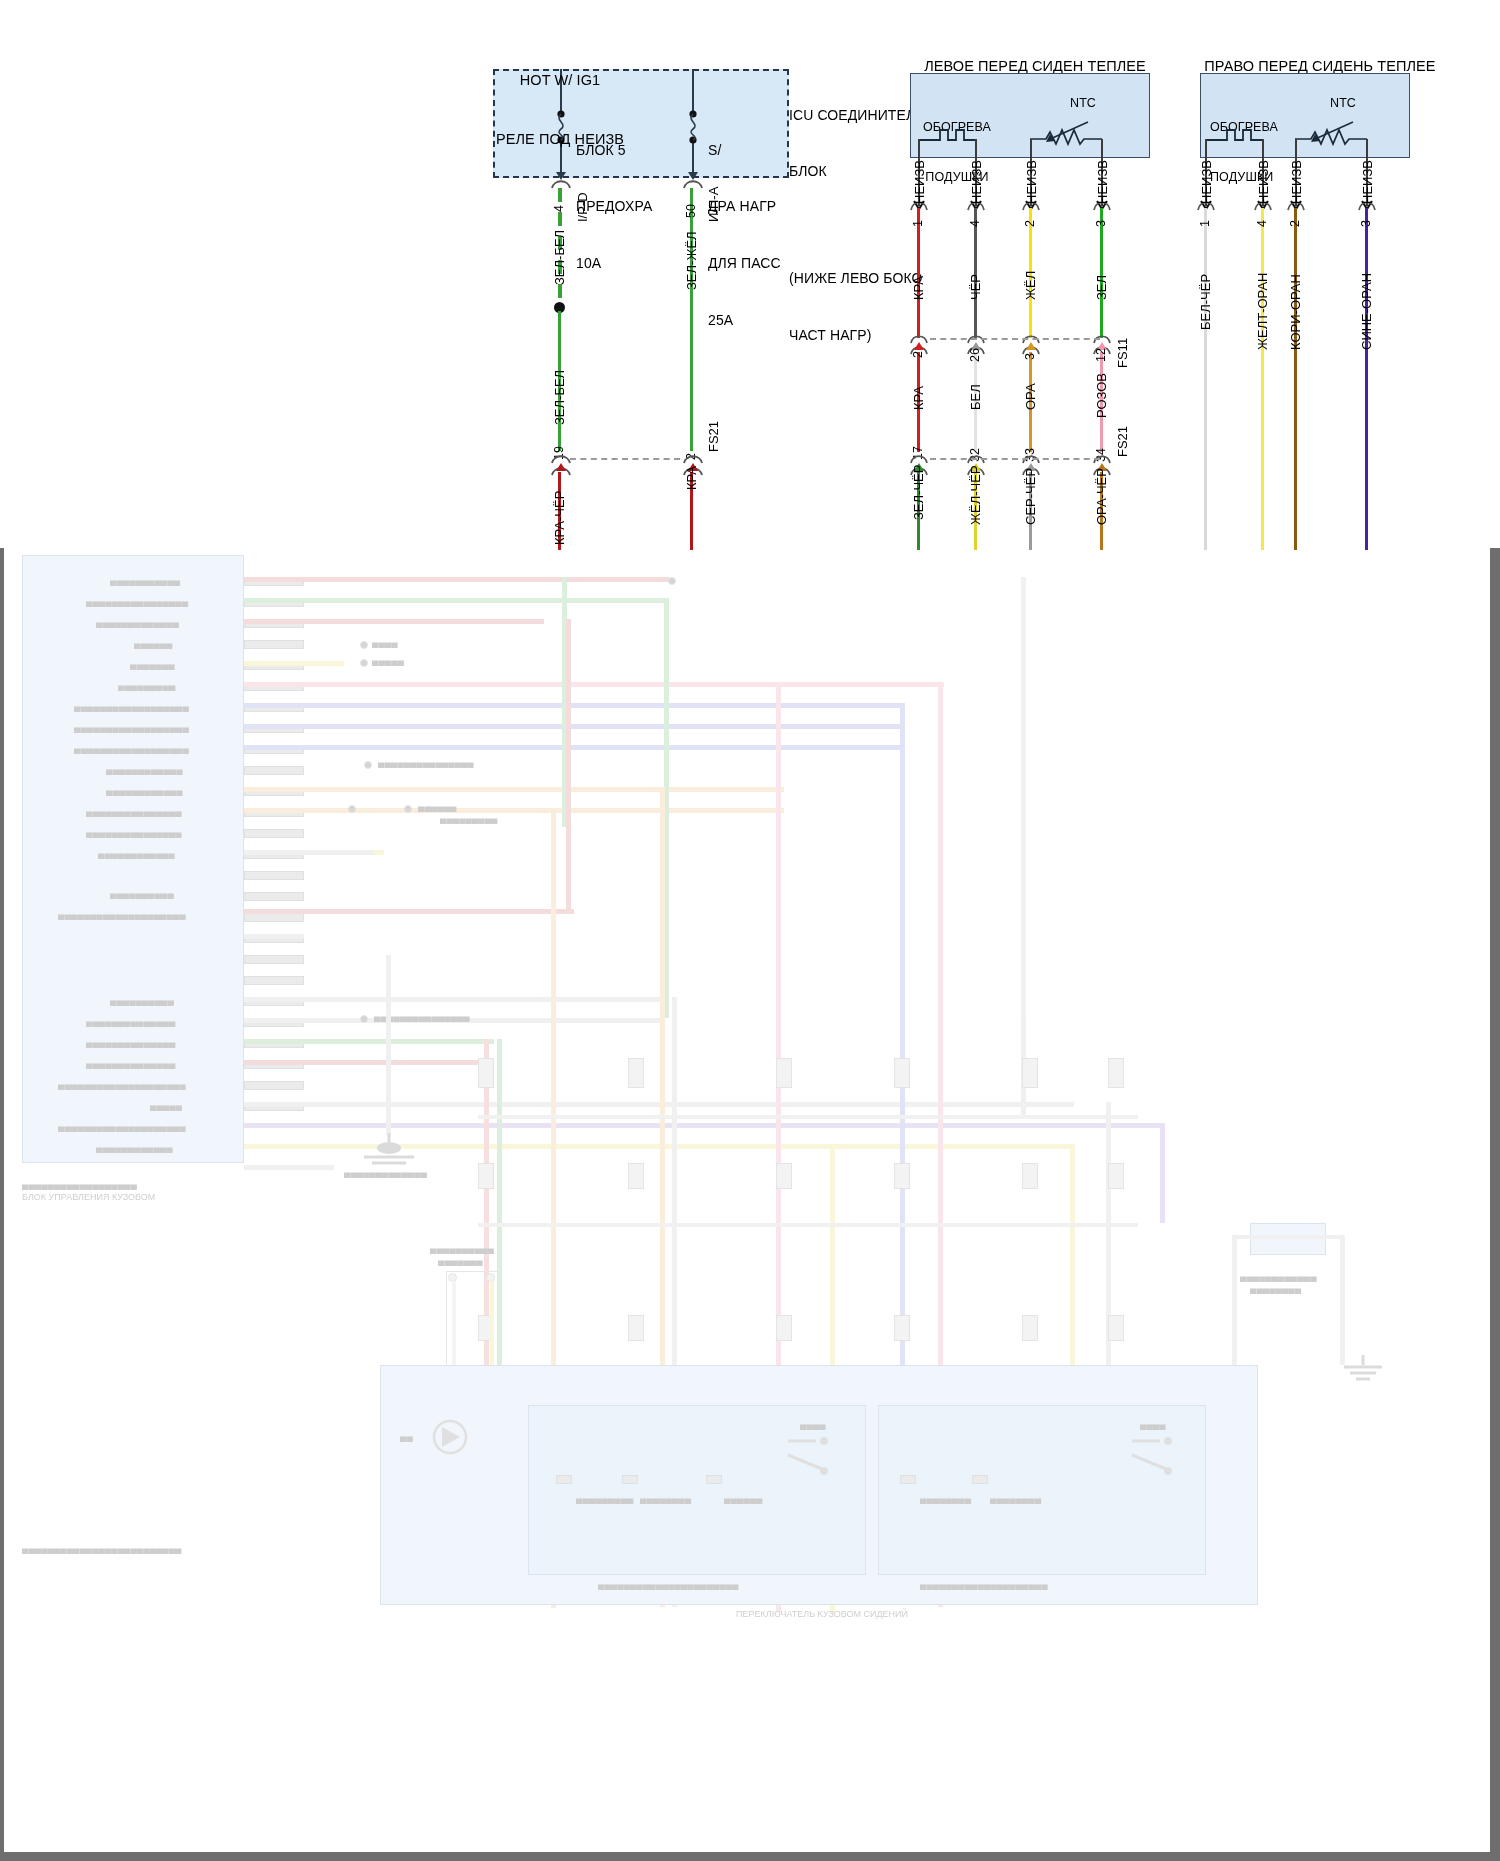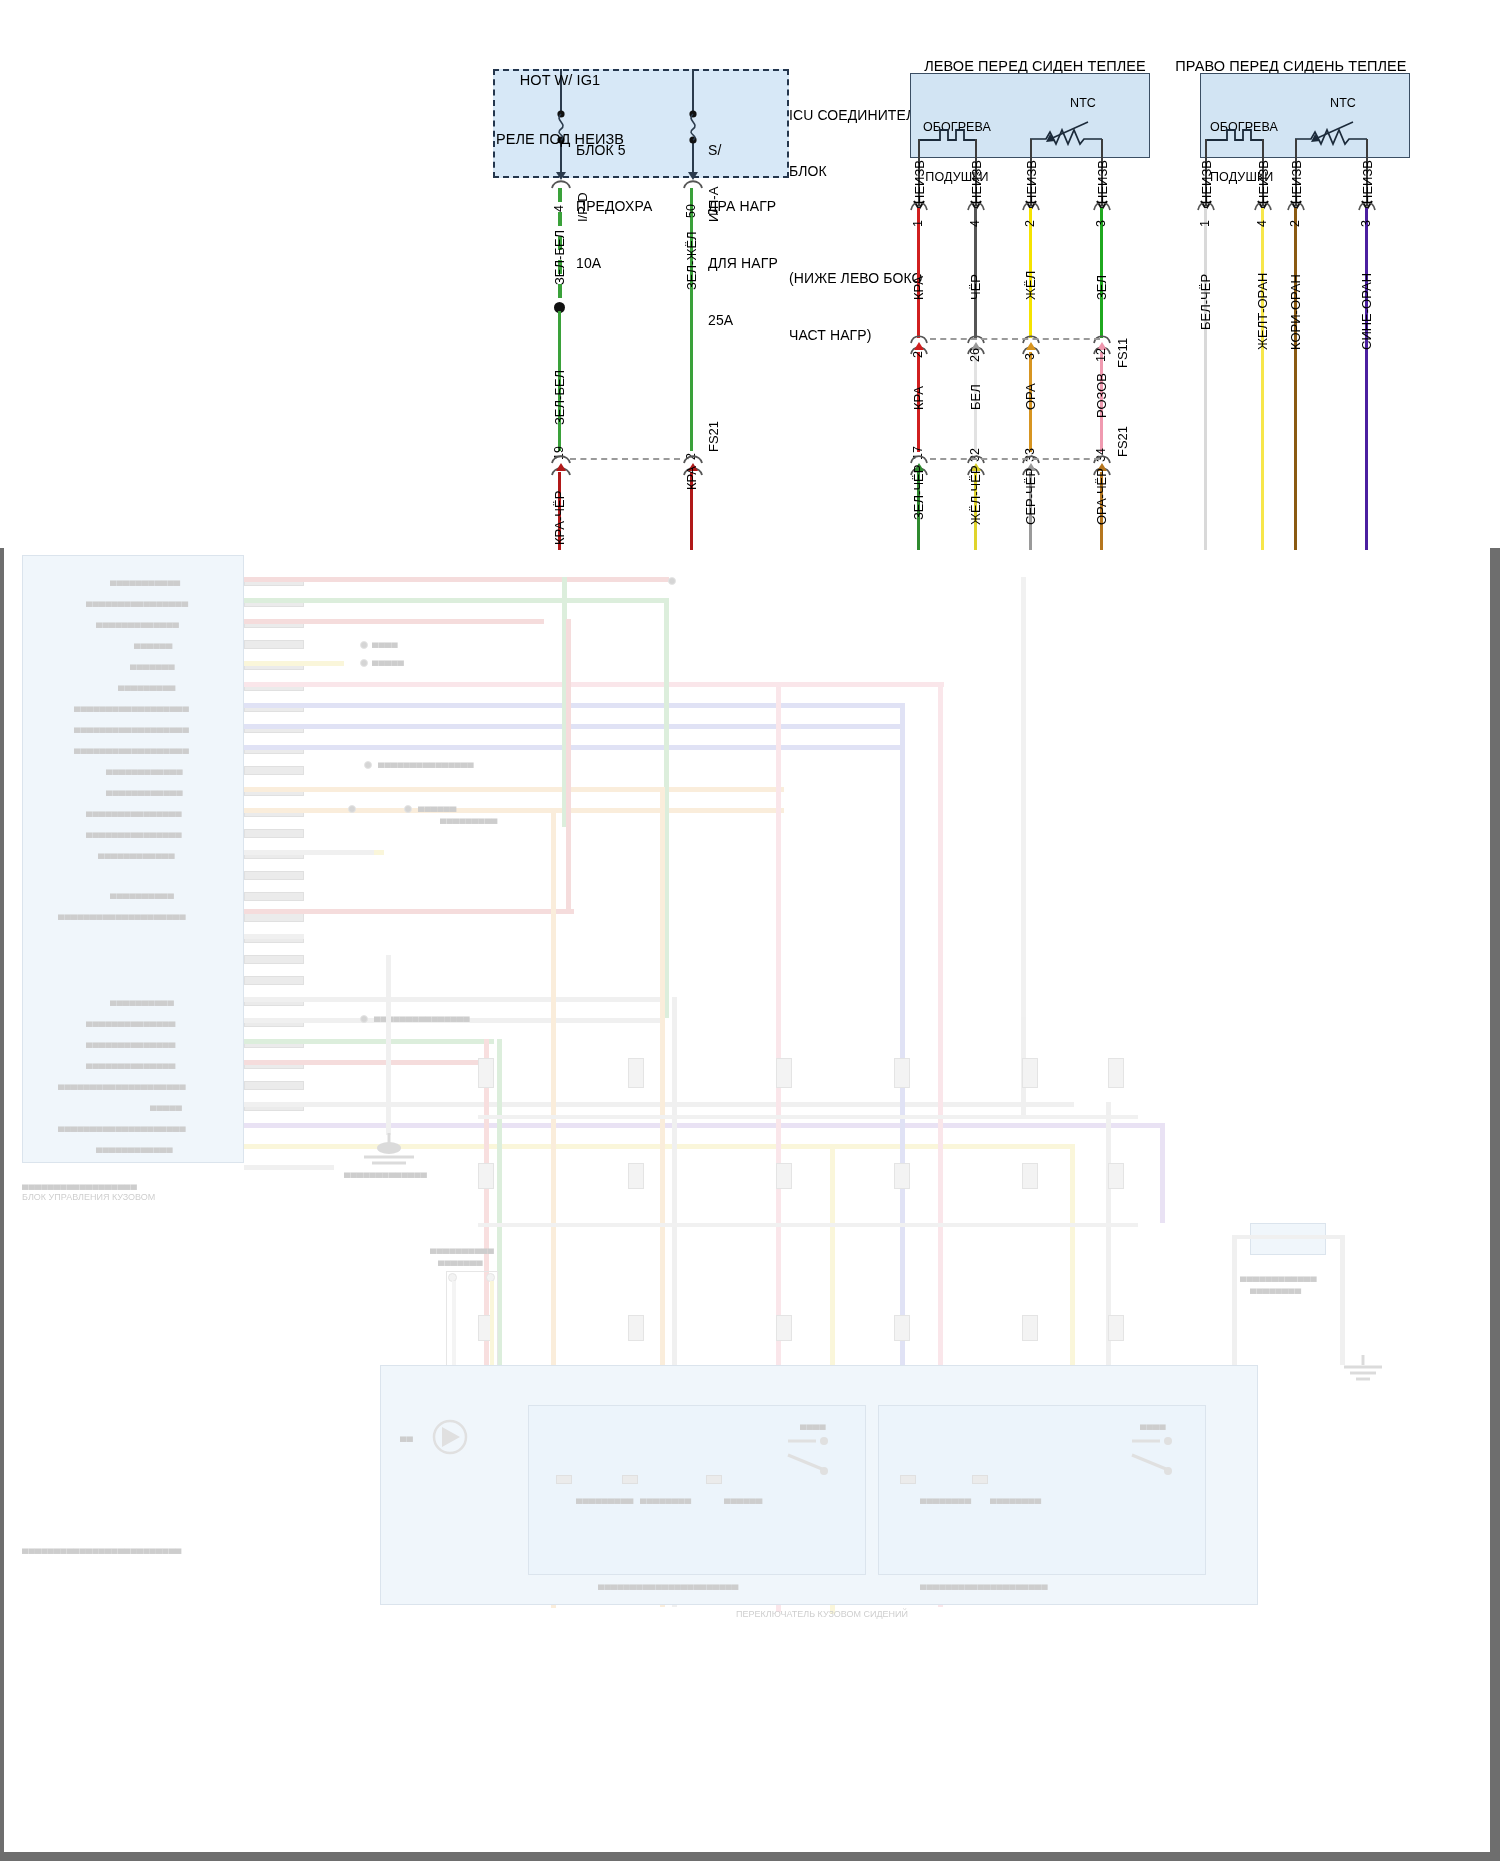--- a/index.html
+++ b/index.html
@@ -140,21 +140,21 @@
   </div>
 
   <div class="lbl" style="left:576px; top:103px;">
     <div>БЛОК 5</div>
     <div>ПРЕДОХРА</div>
     <div>10A</div>
   </div>
   <div class="lbl" style="left:708px; top:103px;">
     <div>S/</div>
     <div>ДРА НАГР</div>
-    <div>ДЛЯ НАГР</div>
+    <div>ДЛЯ ПАСС</div>
     <div>25A</div>
   </div>
 
   <div class="lbl" style="left:789px; top:68px;">
     <div>ICU СОЕДИНИТЕЛЬ</div>
     <div>БЛОК</div>
     <div style="height:12px;"></div>
     <div>(НИЖЕ ЛЕВО БОКО</div>
     <div>ЧАСТ НАГР)</div>
   </div>
@@ -174,21 +174,21 @@
   <div class="wv2" style="left:975px; top:139px; height:19px;"></div>
 
   <svg class="abs" style="left:1030px; top:108px;" width="88" height="40" viewBox="0 0 88 40">
     <path d="M0 31 L16 31 L20 24 L26 36 L32 22 L38 36 L44 22 L50 36 L54 31 L72 31" fill="none" stroke="#1b2a3a" stroke-width="1.7"></path>
     <path d="M58 14 L18 32" stroke="#1b2a3a" stroke-width="1.5" fill="none"></path>
     <path d="M20 26 L16 34 L25 33 Z" fill="#1b2a3a"></path>
   </svg>
   <div class="wv2" style="left:1030px; top:139px; height:19px;"></div>
   <div class="wv2" style="left:1101px; top:139px; height:19px;"></div>
 
-  <div class="lbl hdr" style="left:1156px; top:57px; width:270px;">ПРАВО ПЕРЕД СИДЕНЬ ТЕПЛЕЕ</div>
+  <div class="lbl hdr" style="left:1185px; top:57px; width:270px;">ПРАВО ПЕРЕД СИДЕНЬ ТЕПЛЕЕ</div>
   <div class="box-solid" style="left:1200px; top:73px; width:210px; height:85px;"></div>
   <div class="lbl small" style="left:1210px; top:85px;">
     <div>ОБОГРЕВА</div>
     <div>ПОДУШКИ</div>
   </div>
   <div class="lbl small" style="left:1330px; top:95px;">NTC</div>
 
   <svg class="abs" style="left:1205px; top:122px;" width="80" height="26" viewBox="0 0 80 26">
     <path d="M0 18 L22 18 L22 8 L30 8 L30 18 L38 18 L38 8 L46 8 L46 18 L58 18" fill="none" stroke="#1b2a3a" stroke-width="1.8"></path>
   </svg>

